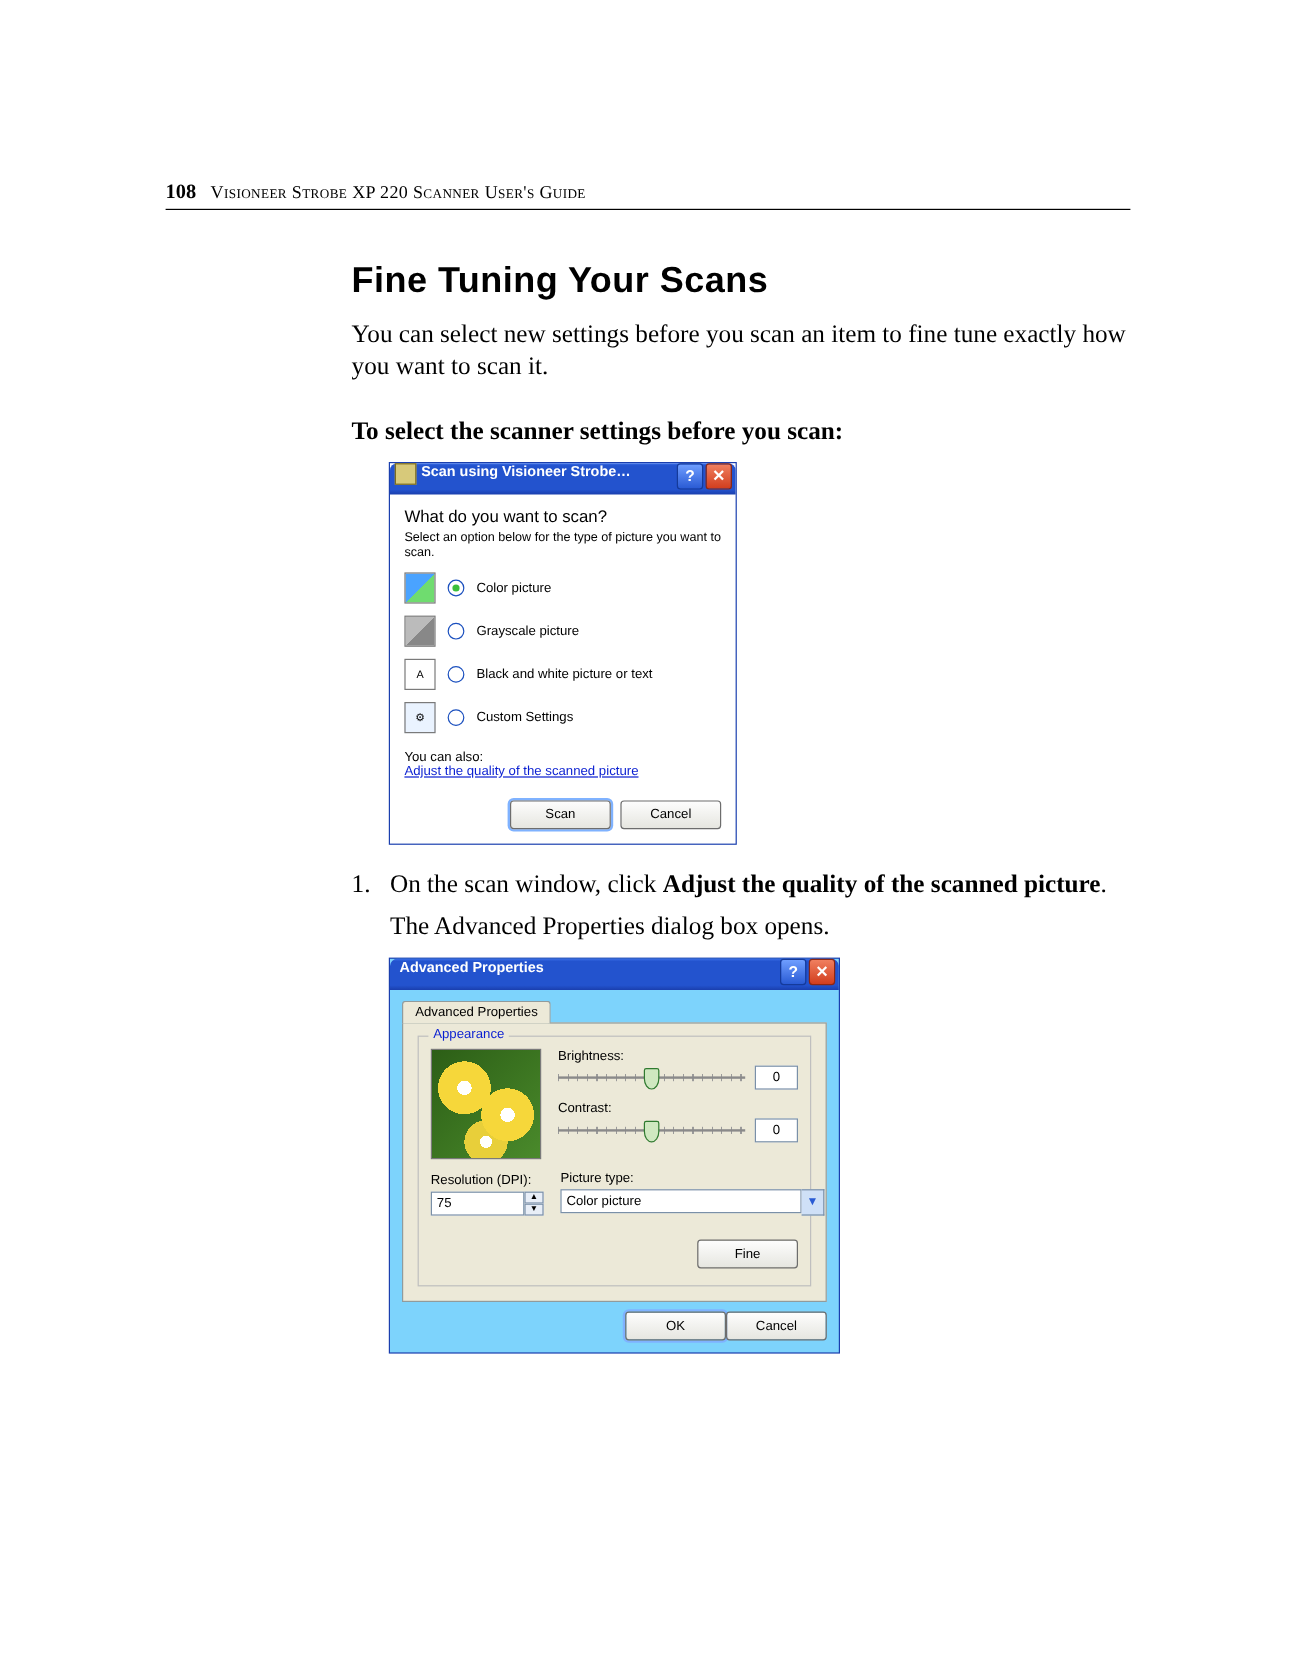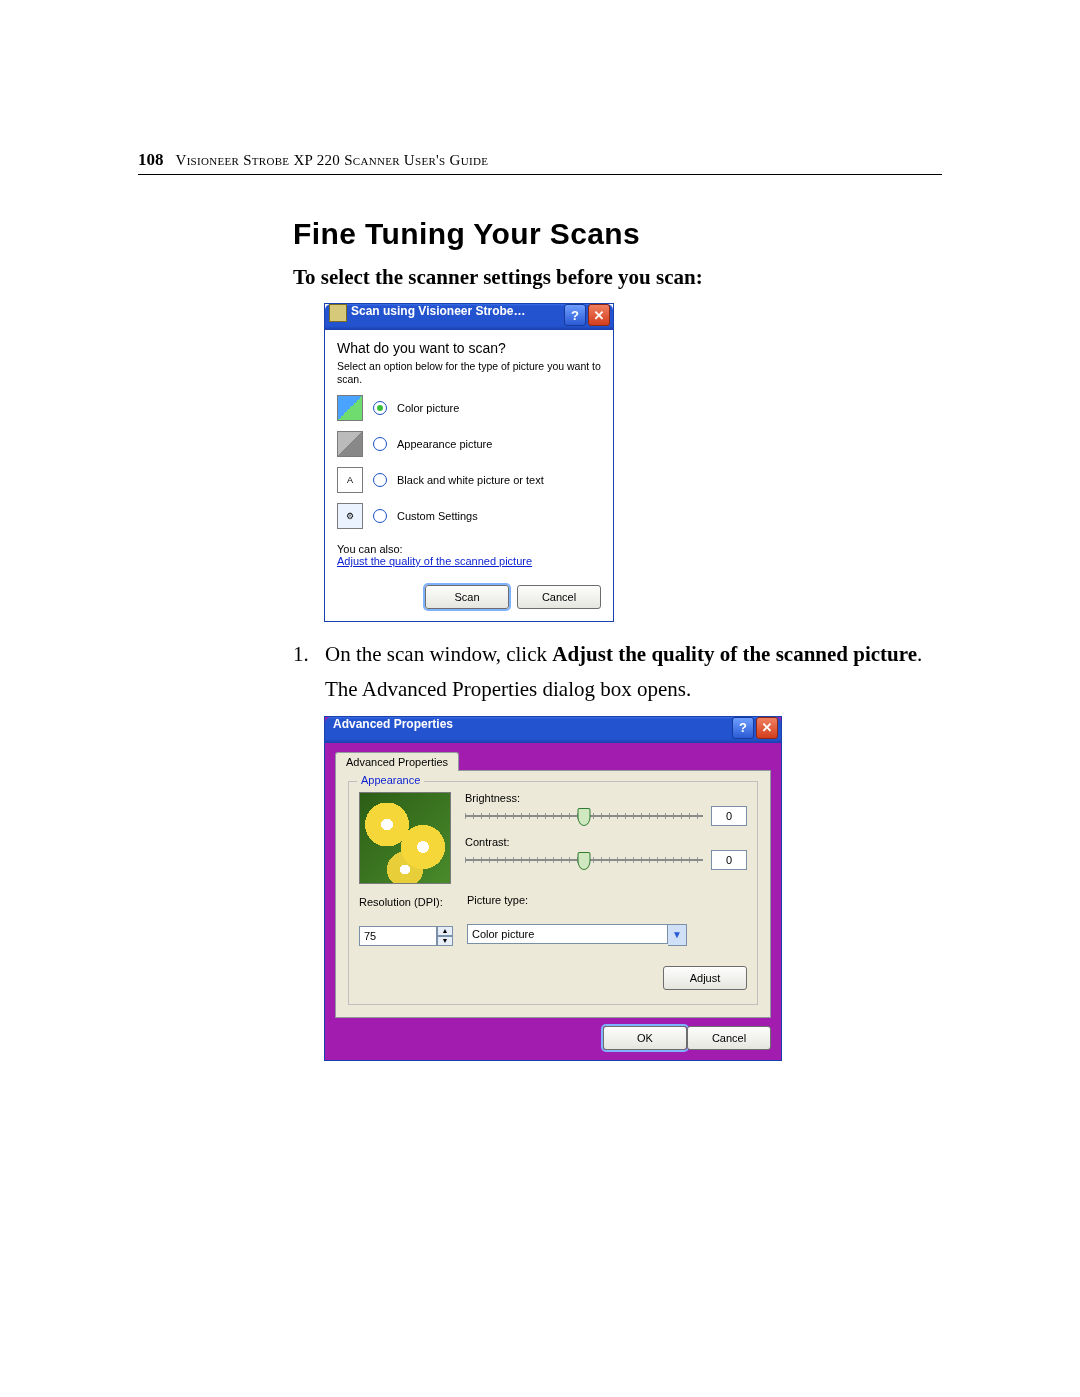--- a/index.html
+++ b/index.html
@@ -119,23 +119,23 @@
     min-width:62px;height:22px;border:1px solid #6d6d6d;border-radius:3px;
     background:linear-gradient(#fdfdfd,#e6e6e0);
     font-family:Tahoma,Arial,sans-serif;font-size:11px;
     display:flex;align-items:center;justify-content:center;
     padding:0 10px;
   }
   .win-btn.default{box-shadow:0 0 0 2px #7fb2ff;}
 
   
   .dlg2{
-    width:456px;
+    width:374px;
     font-family: Tahoma, Arial, sans-serif;
-    font-size:11px;color:#000;background:#a21caf;
+    font-size:11px;color:#000;background:#7dd3fc;
     margin-left:32px;margin-top:6px;
     box-shadow:0 0 0 1px #1a3fae;
   }
   .dlg2-body{padding:8px 10px 10px 10px;}
   .tab{
     display:inline-block;background:#ece9d8;border:1px solid #919b9c;border-bottom:none;
     padding:3px 10px;font-size:11px;border-radius:3px 3px 0 0;position:relative;top:1px;
   }
   .tabpanel{border:1px solid #919b9c;background:#ece9d8;padding:10px 12px 10px 12px;}
   .groupbox{border:1px solid #bfbfbf;padding:10px 10px 14px 10px;position:relative;margin-bottom:2px;}
@@ -158,21 +158,21 @@
       repeating-linear-gradient(to right,#9a9a9a 0 1px,transparent 1px 8px) left center/100% 6px no-repeat;
   }
   .track::before{content:"";position:absolute;left:0;right:0;top:50%;height:2px;background:#8a8a8a;transform:translateY(-1px);}
   .thumb-sl{
     position:absolute;left:50%;top:1px;transform:translateX(-50%);
     width:11px;height:16px;
     background:#cfe8c0;border:1px solid #2f7a2f;border-radius:2px 2px 50% 50%;
   }
   .numbox{width:34px;height:18px;border:1px solid #7a90a8;background:#fff;text-align:center;font-size:11px;line-height:18px;}
   .fields-row{display:flex;gap:14px;margin-top:10px;align-items:flex-end;}
-  .field{display:flex;flex-direction:column;gap:18px;}
+  .field{display:flex;flex-direction:column;gap:3px;}
   .field .lbl{font-size:11px;}
   .spin{display:flex;}
   .spin input{width:68px;height:18px;border:1px solid #7a90a8;font-size:11px;padding:0 4px;background:#fff;}
   .spin .arrows{width:16px;display:flex;flex-direction:column;}
   .spin .arrows div{flex:1;border:1px solid #7a90a8;background:#e8eef7;font-size:7px;display:flex;align-items:center;justify-content:center;}
   .combo{display:flex;width:220px;}
   .combo input{flex:1;height:18px;border:1px solid #7a90a8;font-size:11px;padding:0 4px;background:#fff;}
   .combo .dd{width:18px;height:20px;border:1px solid #7a90a8;border-left:none;background:#cfe0f7;color:#2a5bd4;font-size:10px;display:flex;align-items:center;justify-content:center;}
   .reset-row{display:flex;justify-content:flex-end;margin-top:20px;}
   .dlg2-btns{display:flex;gap:0;justify-content:flex-end;margin-top:8px;}
@@ -182,20 +182,21 @@
 <body>
 
 <div class="page">
   <div class="running-head">
     <span class="pnum">108</span>
     <span class="title-small">Visioneer Strobe XP 220 Scanner User's Guide</span>
   </div>
 
   <div class="content-col">
     <div class="h2"><span>Fine Tuning Your Scans</span></div>
+    <div class="body-text">You can select new settings before you scan an item to fine tune exactly how you want to scan it.</div>
     <div class="bold-intro">To select the scanner settings before you scan:</div>
 
     <div class="dlg1">
       <div class="xp-titlebar">
         <div class="ticon"></div>
         <div class="ttxt">Scan using Visioneer Strobe…</div>
         <div class="xp-btn help">?</div>
         <div class="xp-btn close">✕</div>
       </div>
       <div class="dlg1-body">
@@ -203,21 +204,21 @@
         <div class="dlg1-sub">Select an option below for the type of picture you want to scan.</div>
 
         <div class="opt-row">
           <div class="thumb color"></div>
           <div class="radio checked"></div>
           <div class="opt-label">Color picture</div>
         </div>
         <div class="opt-row">
           <div class="thumb gray"></div>
           <div class="radio"></div>
-          <div class="opt-label">Appearance picture</div>
+          <div class="opt-label">Grayscale picture</div>
         </div>
         <div class="opt-row">
           <div class="thumb bw">A</div>
           <div class="radio"></div>
           <div class="opt-label">Black and white picture or text</div>
         </div>
         <div class="opt-row">
           <div class="thumb custom">⚙</div>
           <div class="radio"></div>
           <div class="opt-label">Custom Settings</div>
@@ -284,21 +285,21 @@
               </div>
               <div class="field" style="flex:1;">
                 <div class="lbl">Picture type:</div>
                 <div class="combo">
                   <input value="Color picture" style="">
                   <div class="dd">▼</div>
                 </div>
               </div>
             </div>
             <div class="reset-row">
-              <div class="win-btn">Adjust</div>
+              <div class="win-btn">Fine</div>
             </div>
           </div>
         </div>
         <div class="dlg2-btns">
           <div class="win-btn default">OK</div>
           <div class="win-btn">Cancel</div>
         </div>
       </div>
     </div>
 

